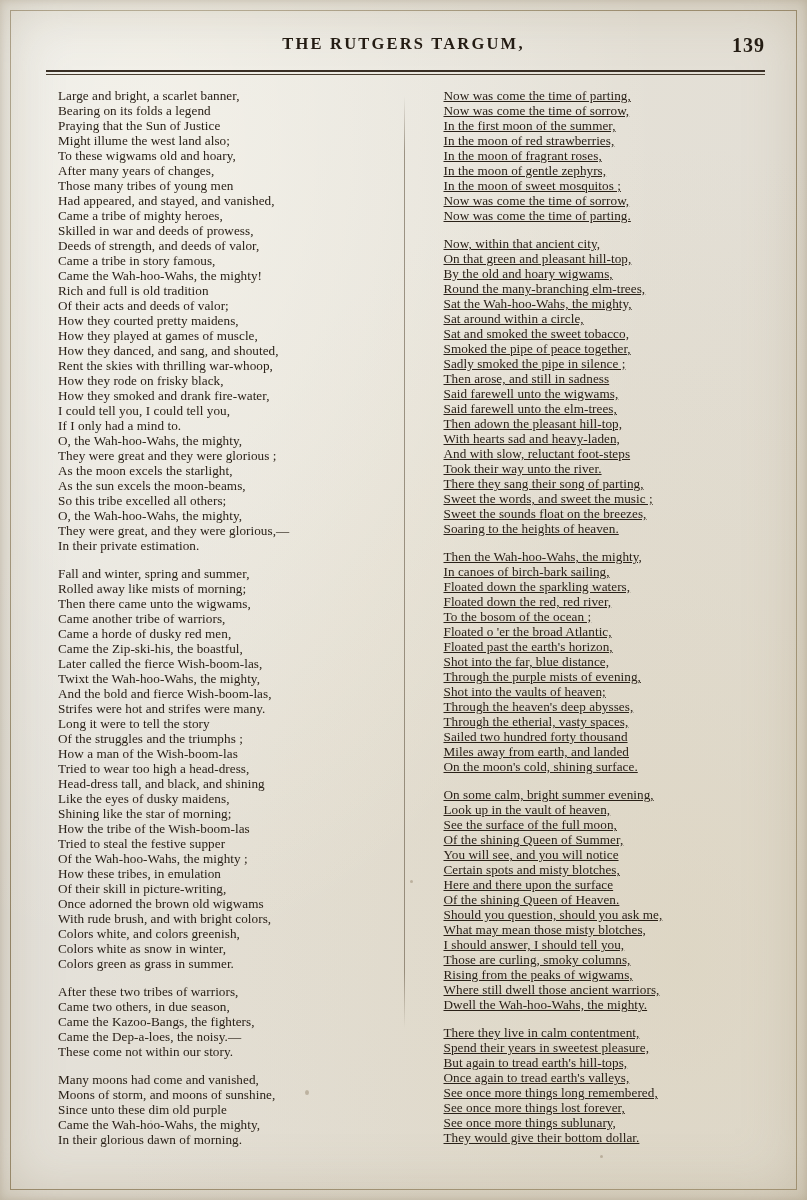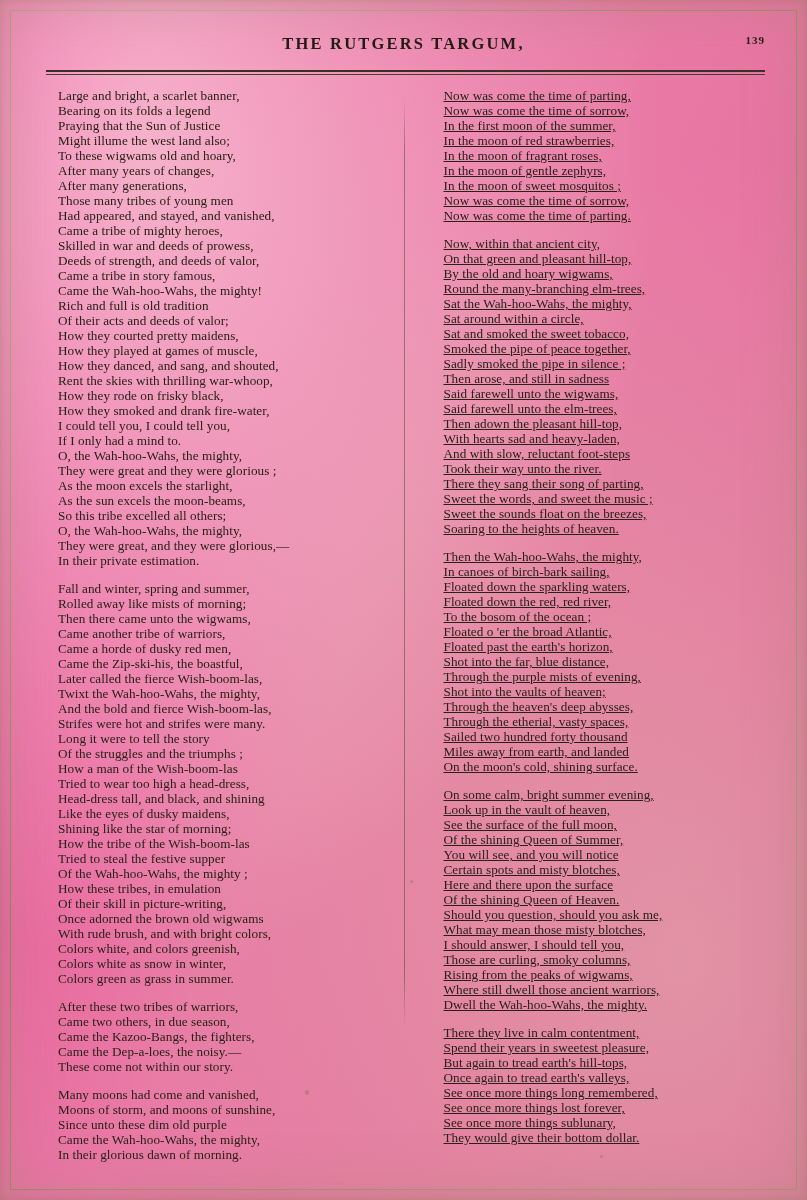--- a/index.html
+++ b/index.html
@@ -4,21 +4,21 @@
 <style>
   html, body {
     margin: 0;
     padding: 0;
     background: #b9b6ad;
   }
   .page {
     position: relative;
     width: 807px;
     height: 1200px;
-    background: #ec4899;
+    background: #e5e5e5;
     overflow: hidden;
     font-family: "Liberation Serif", serif;
     color: #2a2118;
   }
   
   .page::before {
     content: "";
     position: absolute;
     inset: 0;
     background:
@@ -52,21 +52,21 @@
     font-size: 16.5px;
     letter-spacing: 2.2px;
     font-weight: bold;
     color: #241c13;
     z-index: 5;
   }
   .folio {
     position: absolute;
     top: 34px;
     right: 42px;
-    font-size: 11px;
+    font-size: 20px;
     font-weight: bold;
     letter-spacing: 1px;
     color: #241c13;
     z-index: 5;
   }
 
   .rule {
     position: absolute;
     left: 46px;
     right: 42px;
@@ -149,21 +149,20 @@
 
   <div class="columns">
     <div class="col left" id="left-col">
         <div class="stanza">
           <div class="line">Large and bright, a scarlet banner,</div>
           <div class="line">Bearing on its folds a legend</div>
           <div class="line">Praying that the Sun of Justice</div>
           <div class="line">Might illume the west land also;</div>
           <div class="line">To these wigwams old and hoary,</div>
           <div class="line">After many years of changes,</div>
-          <div class="line">After many generations,</div>
           <div class="line">Those many tribes of young men</div>
           <div class="line">Had appeared, and stayed, and vanished,</div>
           <div class="line">Came a tribe of mighty heroes,</div>
           <div class="line">Skilled in war and deeds of prowess,</div>
           <div class="line">Deeds of strength, and deeds of valor,</div>
           <div class="line">Came a tribe in story famous,</div>
           <div class="line">Came the Wah-hoo-Wahs, the mighty!</div>
           <div class="line">Rich and full is old tradition</div>
           <div class="line">Of their acts and deeds of valor;</div>
           <div class="line">How they courted pretty maidens,</div>

